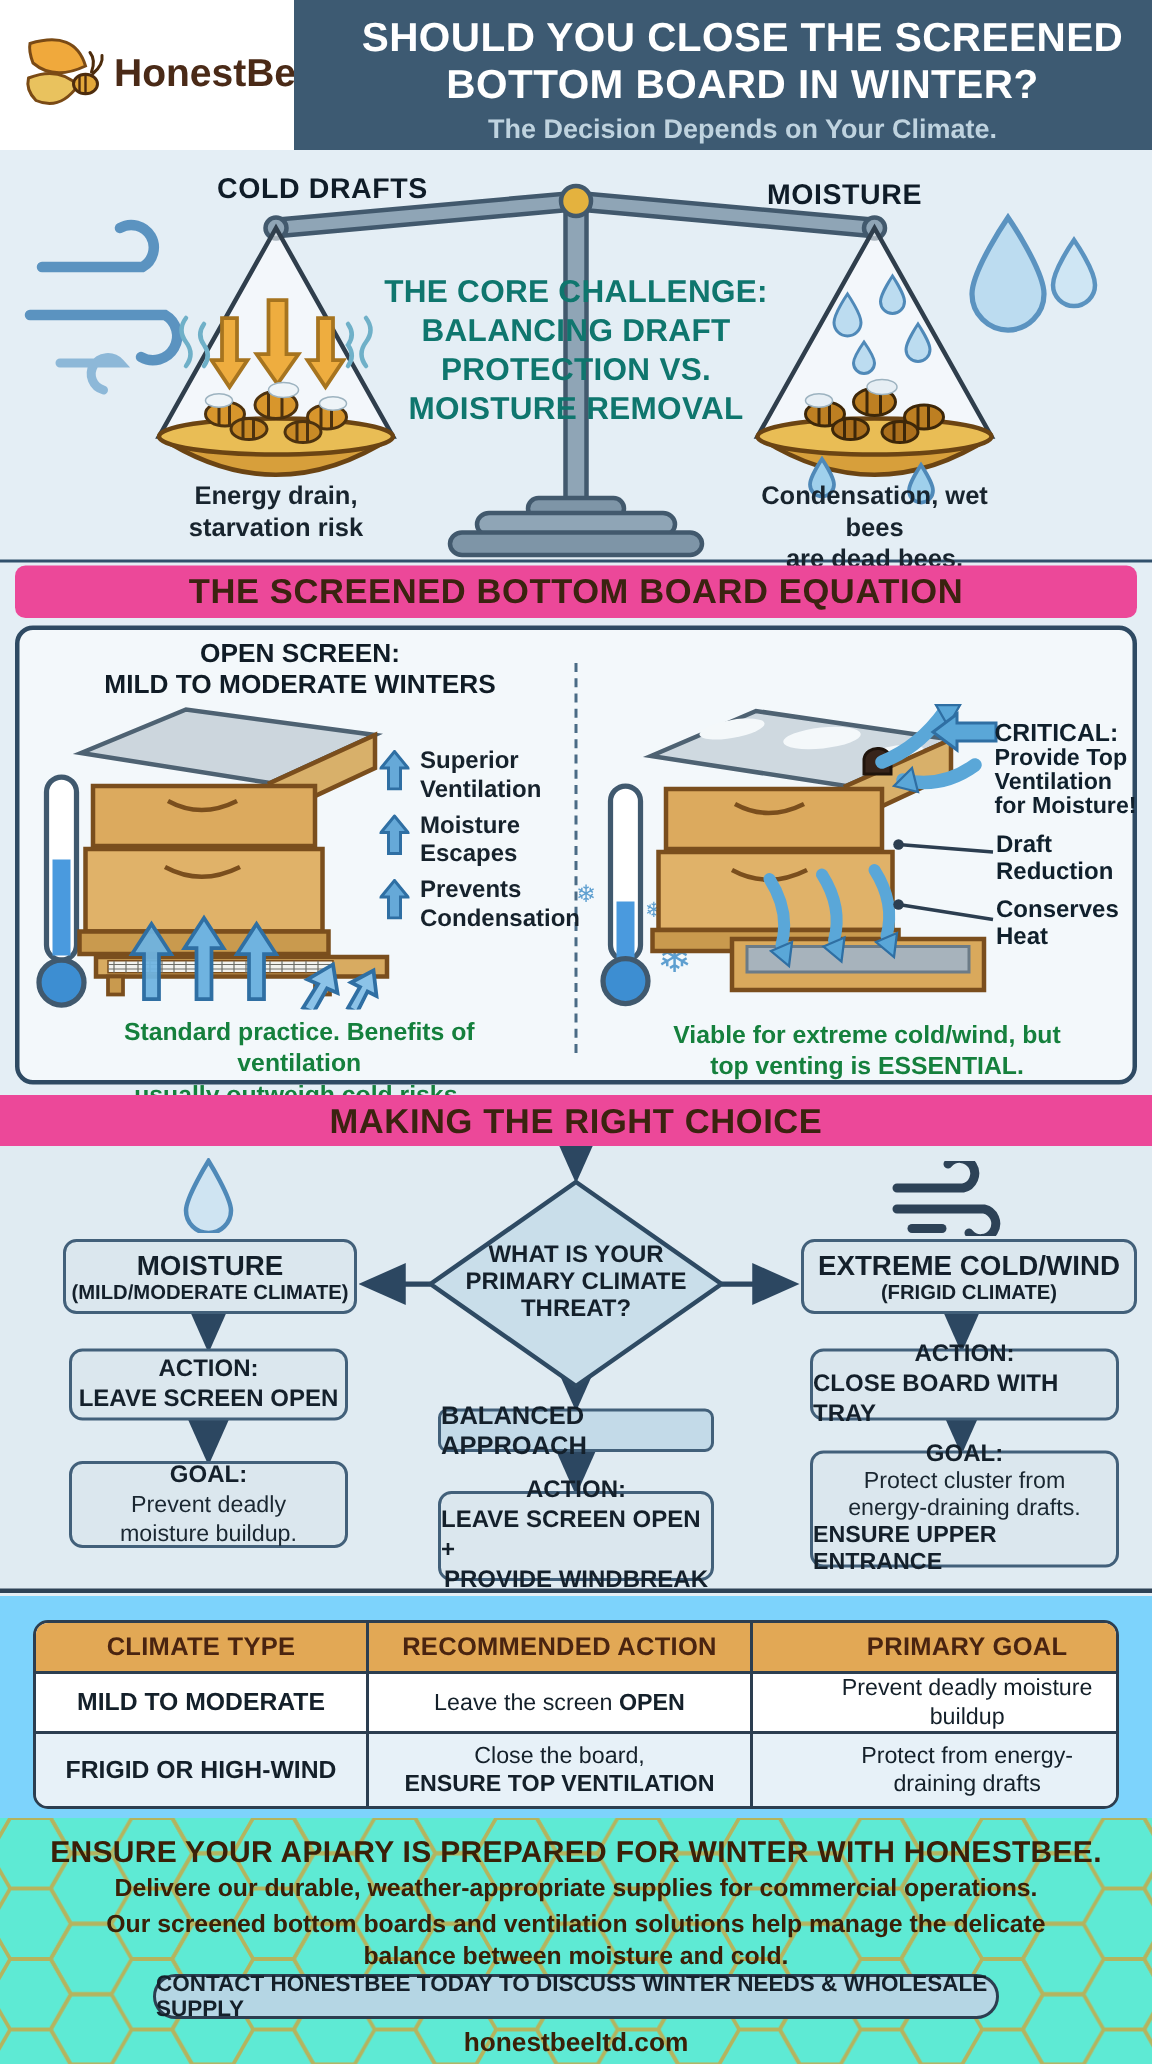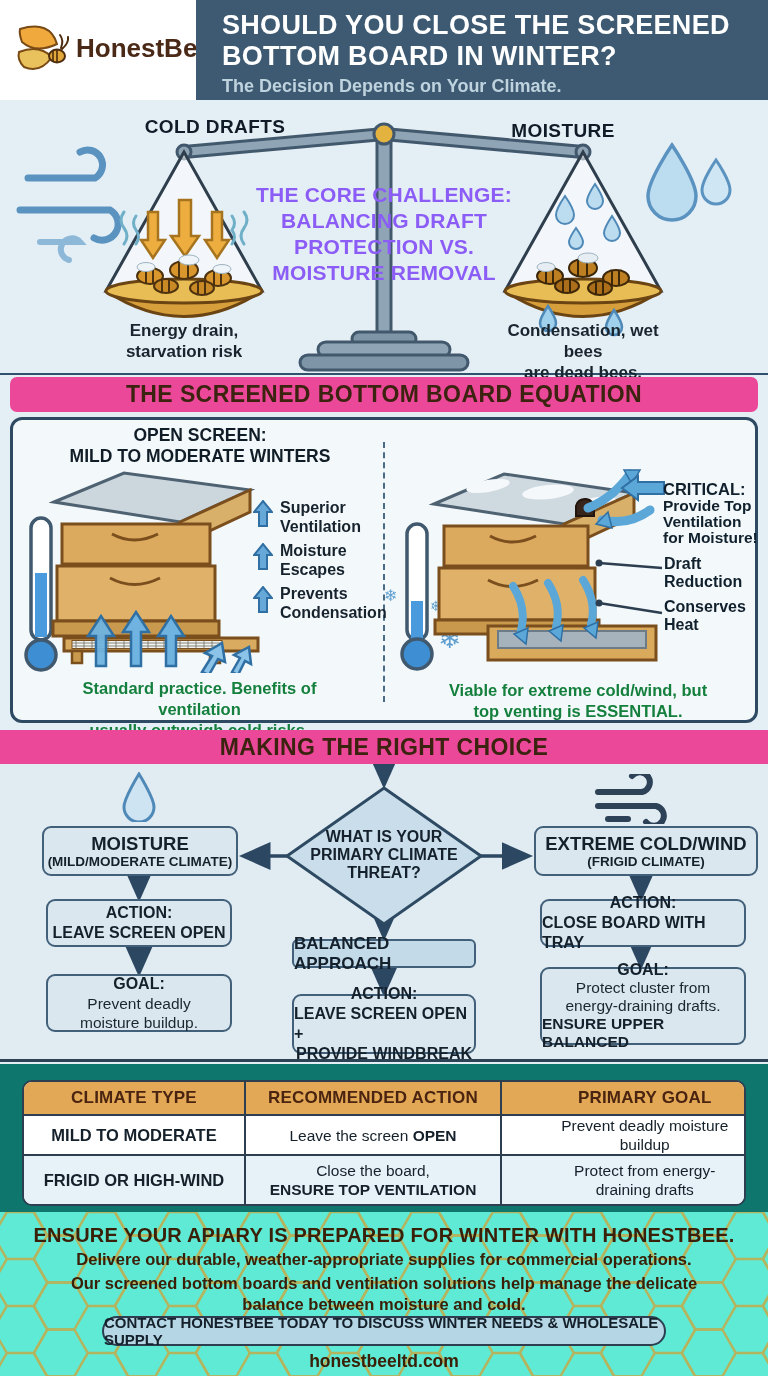--- a/index.html
+++ b/index.html
@@ -3,28 +3,28 @@
 <meta charset="utf-8">
 <style>
   html,body{margin:0;padding:0;background:#cfd8e0;}
   *{box-sizing:border-box;}
   .page{position:relative;width:768px;height:1376px;margin:0 auto;background:#e4eef5;
         font-family:"Liberation Sans",sans-serif;overflow:hidden;}
   .abs{position:absolute;}
   .ctr{text-align:center;}
   
   .hdr-left{left:0;top:0;width:196px;height:100px;background:#ffffff;}
-  .hdr-right{left:196px;top:0;width:572px;height:100px;background:#3d5a72;padding:10px 0 0 26px;}
+  .hdr-right{left:196px;top:0;width:572px;height:100px;background:#3d5a72;padding:10px 0 0 26px;text-align:center;}
   .hdr-title{color:#ffffff;font-size:27px;font-weight:800;line-height:31px;letter-spacing:.3px;}
   .hdr-sub{color:#bfd3df;font-size:18px;font-weight:600;margin-top:4px;}
   .brand{left:76px;top:33px;font-size:26px;font-weight:800;color:#4a2a17;}
   
   .sec-balance{left:0;top:100px;width:768px;height:275px;border-bottom:2px solid #31506c;}
   .bal-label{font-size:19px;font-weight:800;color:#0f1c28;letter-spacing:.4px;}
-  .core{font-size:21px;font-weight:800;color:#8b5cf6;line-height:26px;letter-spacing:.2px;}
+  .core{font-size:21px;font-weight:800;color:#0f766e;line-height:26px;letter-spacing:.2px;}
   .pan-cap{font-size:17px;font-weight:600;color:#18242e;line-height:21px;}
   
   .gold-bar{background:#ec4899;color:#3b2310;font-weight:800;letter-spacing:.4px;
             display:flex;align-items:center;justify-content:center;}
   .eq-box{left:10px;top:417px;width:748px;height:306px;background:#f3f8fb;
           border:3px solid #2e4a63;border-radius:12px;}
   .eq-divider{left:383px;top:442px;width:0;height:260px;border-left:2px dashed #4a6b85;}
   .eq-head{font-size:17.5px;font-weight:800;color:#101c26;line-height:21px;}
   .benefit{font-size:16px;font-weight:600;color:#16222c;line-height:19px;}
   .eq-cap{font-size:16.5px;font-weight:600;color:#15803d;line-height:21px;}
@@ -35,21 +35,21 @@
   
   .sec-flow{left:0;top:764px;width:768px;height:298px;background:#e0ebf2;border-bottom:3px solid #2e4256;}
   .flow-box{background:#dbe7ee;border:2.5px solid #42607a;border-radius:9px;
             display:flex;flex-direction:column;align-items:center;justify-content:center;}
   .fb-big{font-size:18.5px;font-weight:800;color:#14202b;line-height:21px;}
   .fb-small{font-size:13.5px;font-weight:700;color:#14202b;line-height:16px;}
   .fb-line{font-size:16px;font-weight:800;color:#14202b;line-height:20px;}
   .fb-reg{font-size:15.5px;font-weight:500;color:#1a2731;line-height:19px;}
   .diamond-text{font-size:16px;font-weight:800;color:#14202b;line-height:18px;}
   
-  .sec-table{left:0;top:1064px;width:768px;height:148px;background:#0f766e;}
+  .sec-table{left:0;top:1064px;width:768px;height:148px;background:#7dd3fc;}
   .tbl{left:22px;top:1080px;width:724px;border:2.5px solid #2c3e50;border-radius:10px;overflow:hidden;
        display:grid;grid-template-columns:222px 256px 243.5px;background:#fff;}
   .tbl .cell{border-right:2px solid #2c3e50;border-bottom:2px solid #2c3e50;display:flex;flex-direction:column;
        align-items:center;justify-content:center;padding:2px 6px;text-align:center;}
   .tbl .lastcol{border-right:none;padding-left:48px;}
   .tbl .lastrow{border-bottom:none;}
   .th{background:#e2a855;height:34px;color:#4a2410;font-size:17px;font-weight:800;letter-spacing:.2px;}
   .td1{height:40px;}
   .td2{height:48px;background:#e7f1f8;}
   .cell-climate{font-size:16.5px;font-weight:700;color:#14202a;}
@@ -431,21 +431,21 @@
     </div>
 
     <div class="abs flow-box" style="left:540px;top:135px;width:206px;height:48px;">
       <div class="fb-line">ACTION:</div>
       <div class="fb-line">CLOSE BOARD WITH TRAY</div>
     </div>
     <div class="abs flow-box" style="left:540px;top:203px;width:206px;height:78px;">
       <div class="fb-line" style="line-height:18px;">GOAL:</div>
       <div class="fb-reg" style="line-height:18px;">Protect cluster from</div>
       <div class="fb-reg" style="line-height:18px;">energy-draining drafts.</div>
-      <div class="fb-line" style="font-size:15.5px;line-height:18px;">ENSURE UPPER BALANCED</div>
+      <div class="fb-line" style="font-size:15.5px;line-height:18px;">ENSURE UPPER ENTRANCE</div>
     </div>
   </div>
 
   <div class="abs sec-table">
     <div class="tbl" style="position:absolute;left:22px;top:16px;">
       <div class="cell th">CLIMATE TYPE</div>
       <div class="cell th">RECOMMENDED ACTION</div>
       <div class="cell th lastcol">PRIMARY GOAL</div>
 
       <div class="cell td1 cell-climate">MILD TO MODERATE</div>

